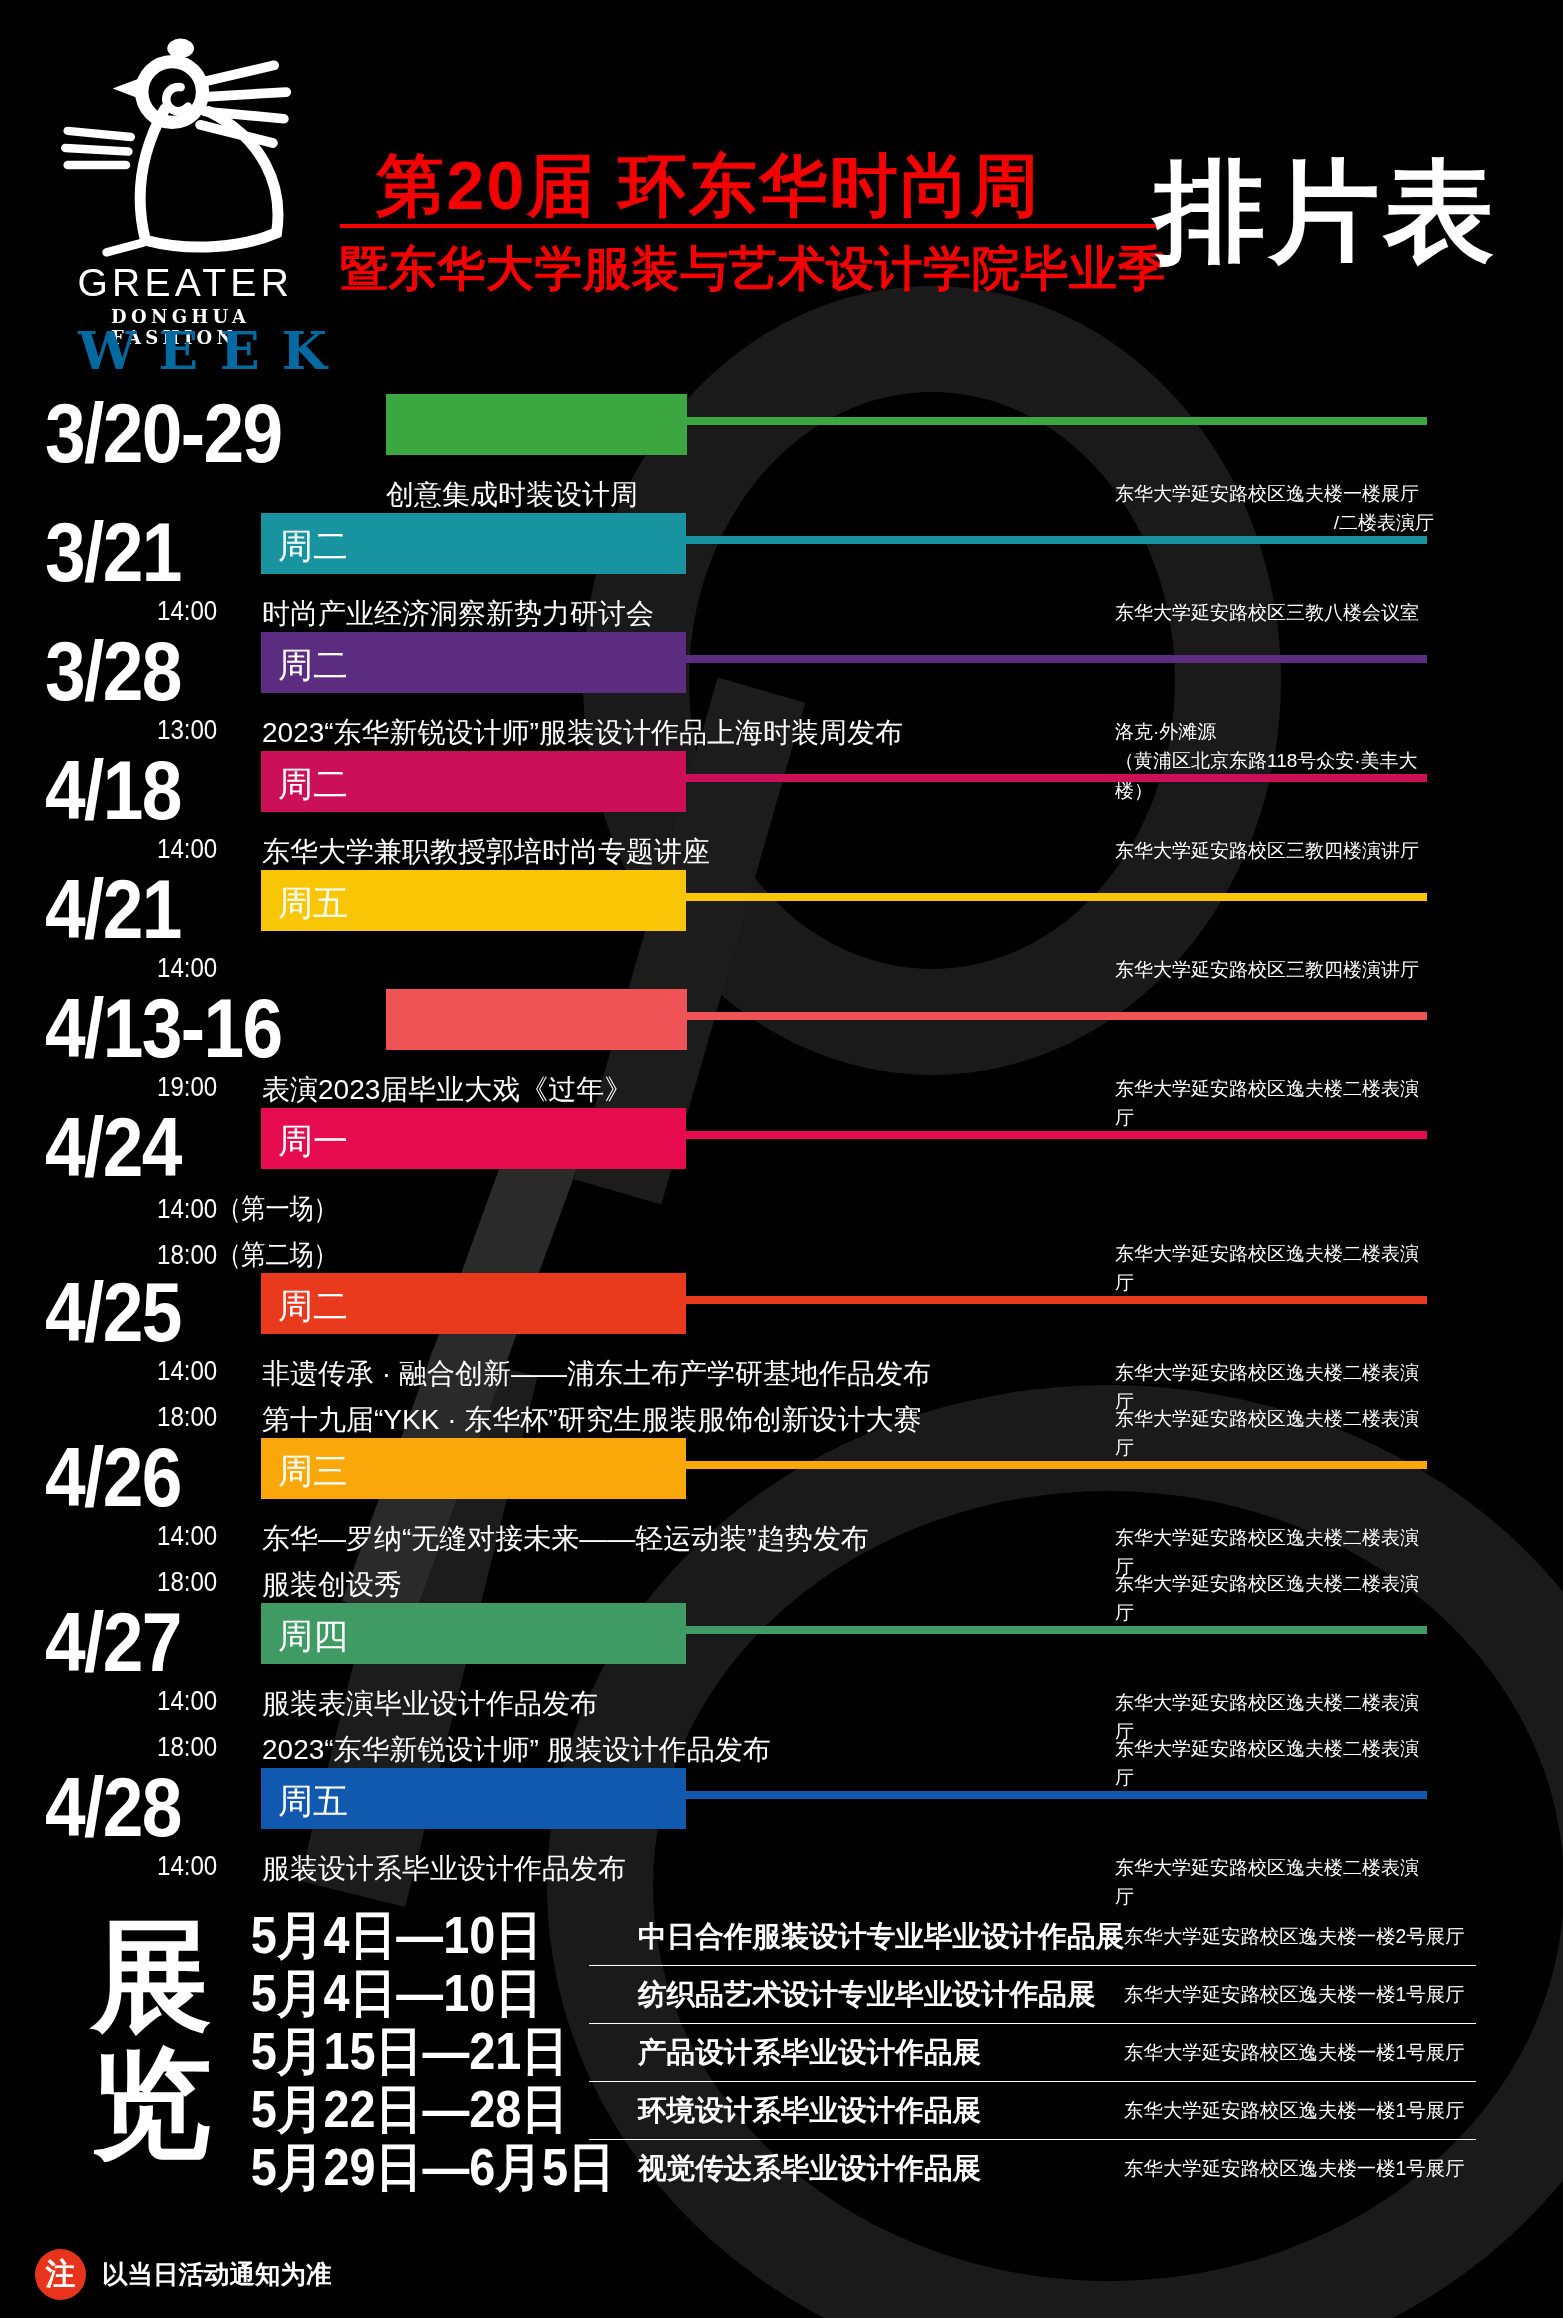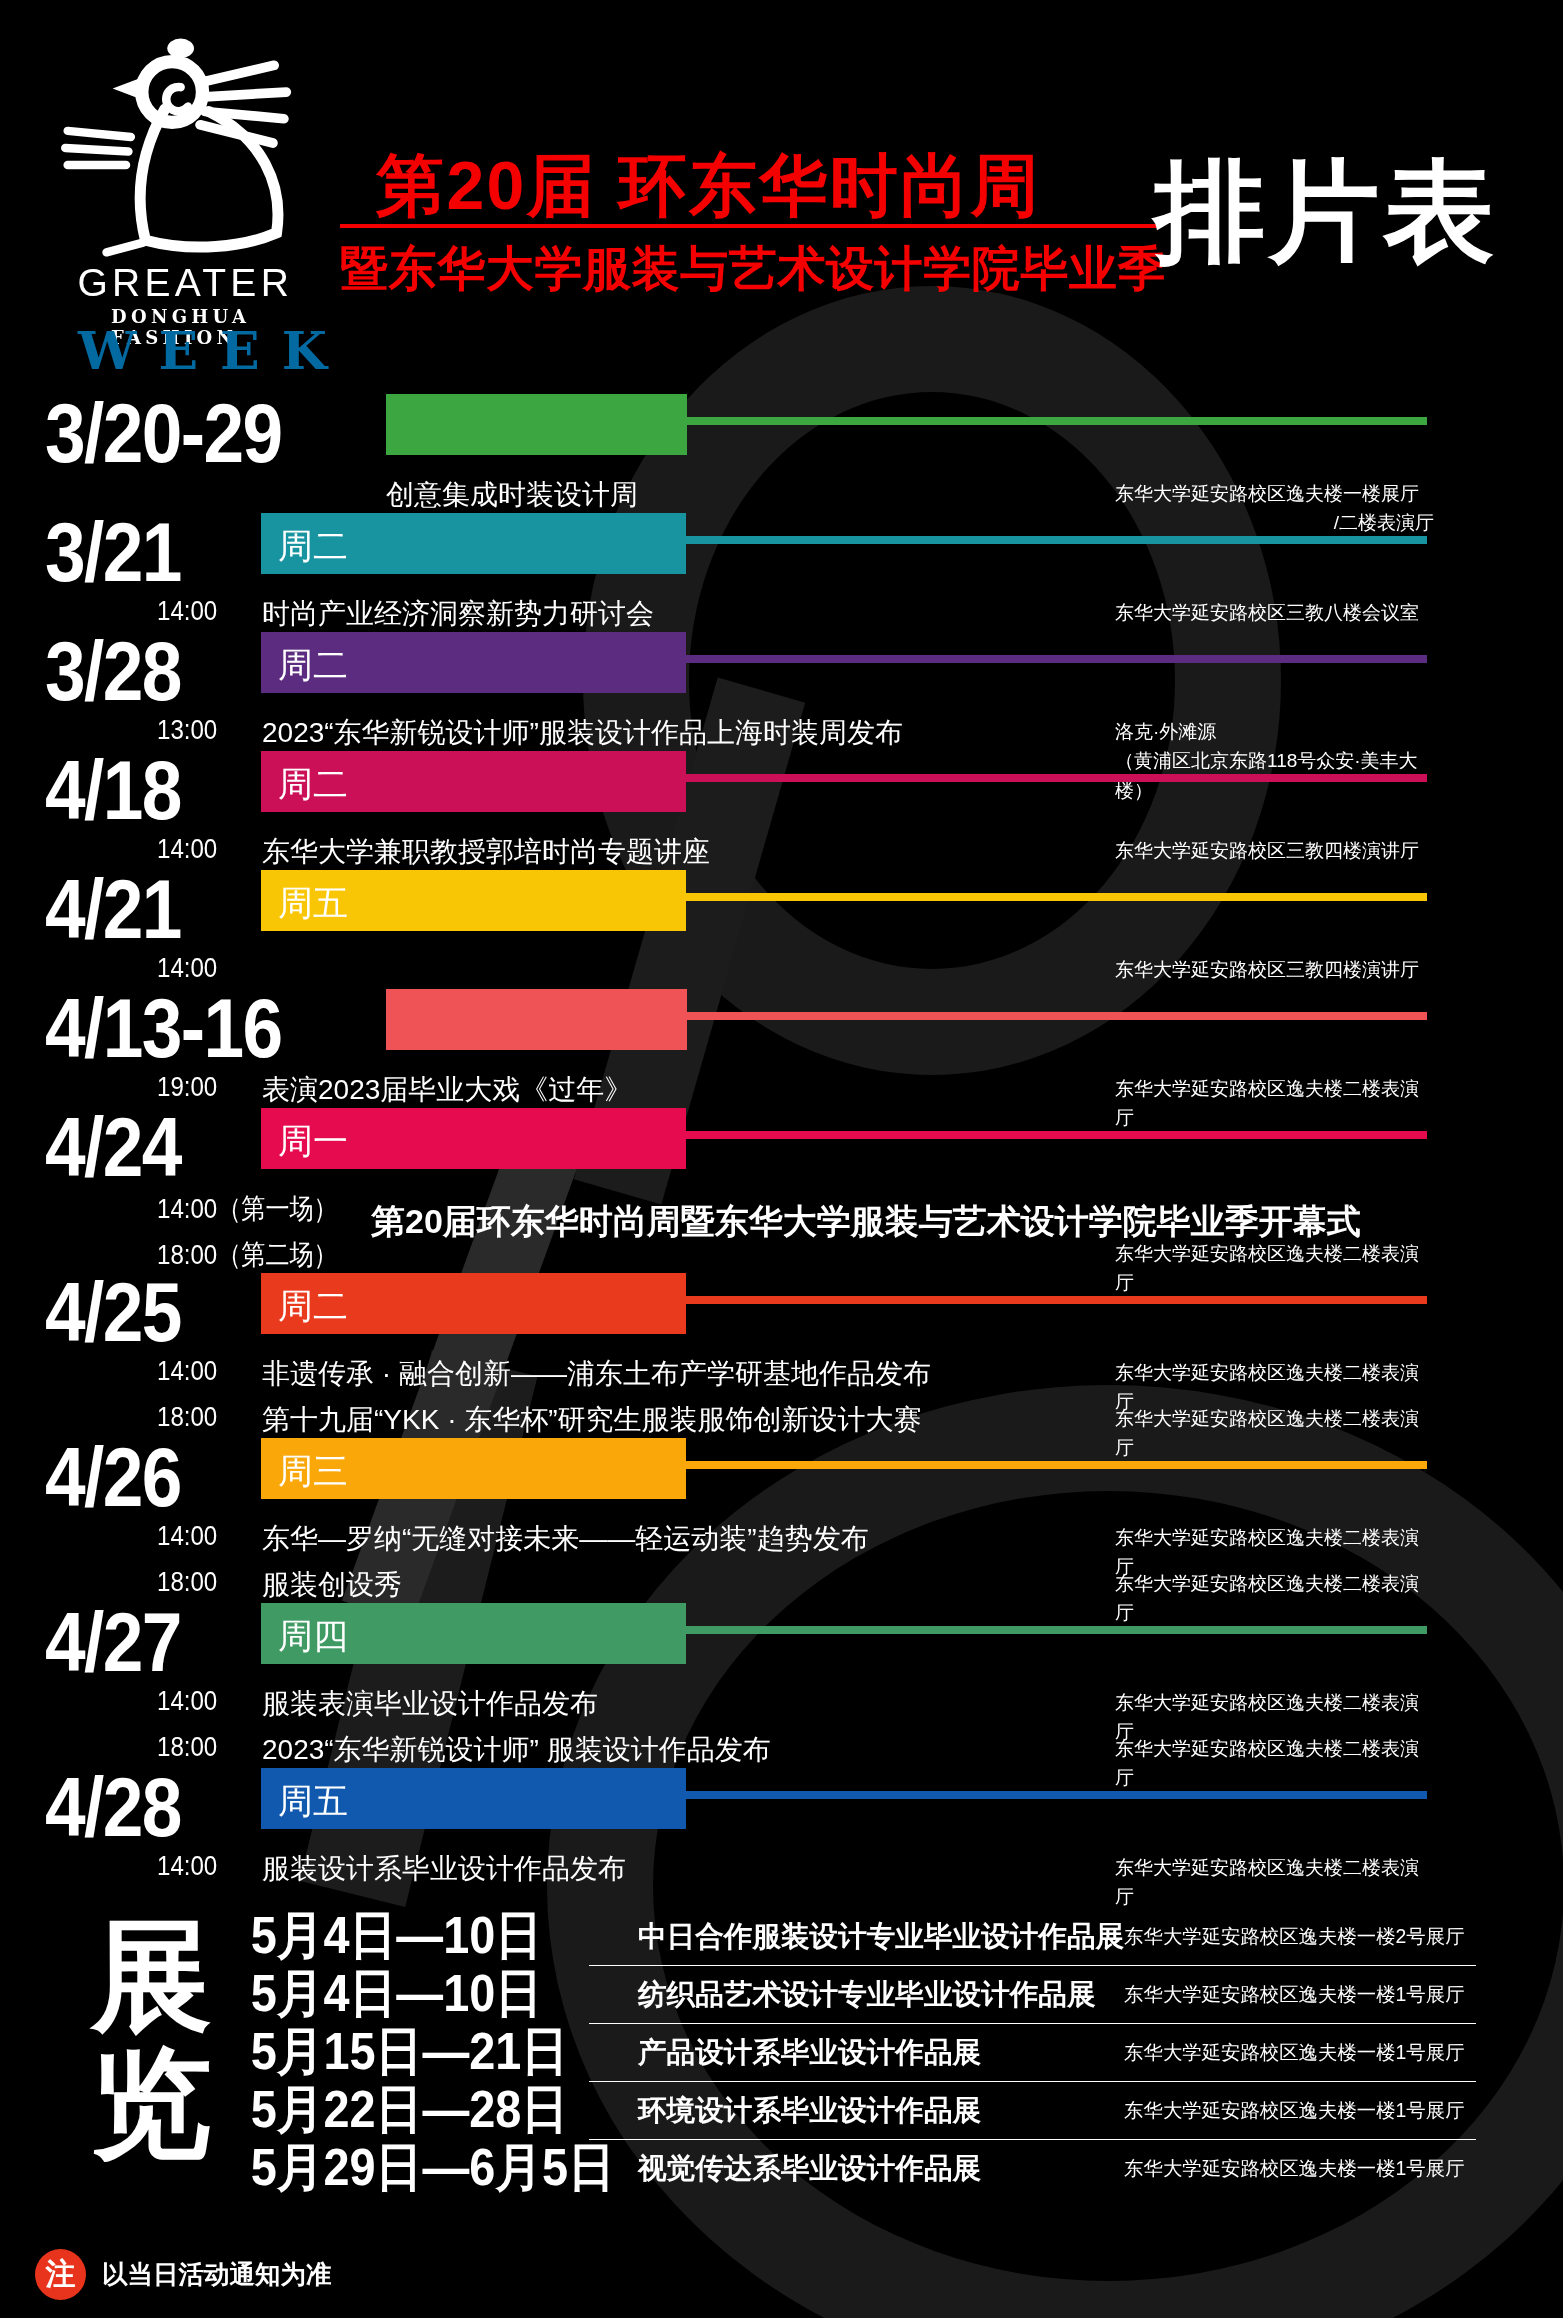--- a/index.html
+++ b/index.html
@@ -236,21 +236,20 @@
       <div class="date">4/24</div>
       <div class="bar" style="background: rgb(229, 11, 78);">
         <span class="weekday">周一</span>
       </div>
       <div class="tail" style="background: rgb(229, 11, 78);"></div>
     </div>
     <div class="events">
             <div class="event opening">
               <span class="time">14:00（第一场）</span>
               <span class="time t2">18:00（第二场）</span>
-              <span class="big-title">第20届环东华时尚周暨东华大学服装与艺术设计学院毕业季开幕式</span>
               <div class="venue">
                 <div class="v1">东华大学延安路校区逸夫楼二楼表演厅</div>
               </div>
             </div>
           </div>
   </div>
 
   <div class="row">
     <div class="bar-line">
       <div class="date">4/25</div>

